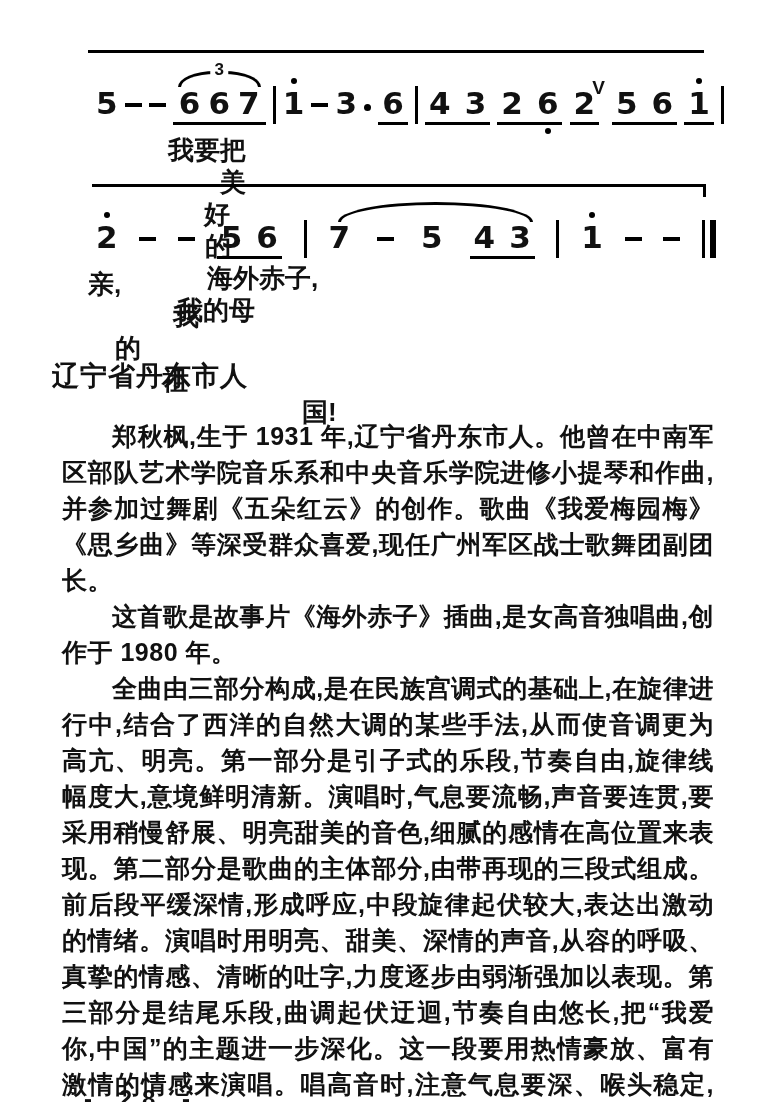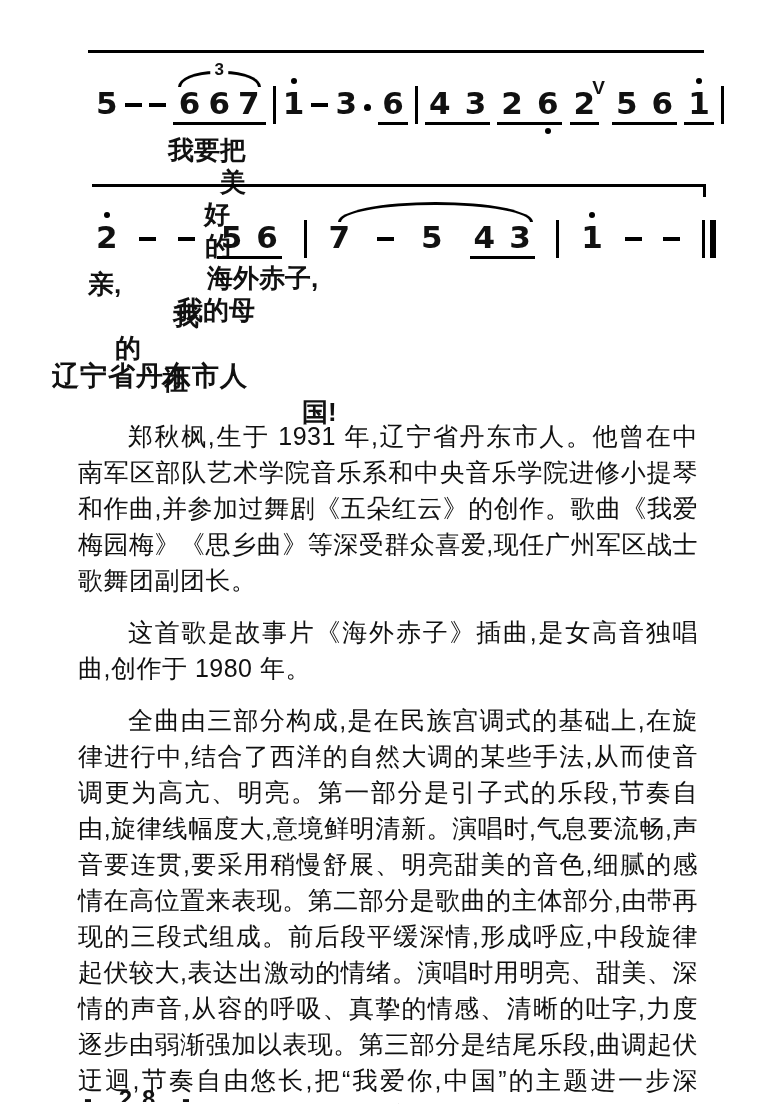--- a/index.html
+++ b/index.html
@@ -71,21 +71,21 @@
   .sys-1 .lchunk:nth-child(3){margin-left:27px;}
   .sys-1 .lchunk:nth-child(4){margin-left:74px;}
   .sys-1 .lchunk:nth-child(5){margin-left:214px;}
   
   .heading{
     margin:56px 0 0 52px;
     font-size:27px;font-weight:800;letter-spacing:1px;
   }
   .bodytext{margin:24px 0 0 62px;width:652px;}
   .bodytext p{
-    margin:16px;font-size:25px;font-weight:400;line-height:36px;
+    margin:0;font-size:25px;font-weight:700;line-height:36px;
     text-align:justify;text-indent:2em;text-align-last:left;
     letter-spacing:0.5px;
   }
   
   .pagenum-clip{position:absolute;left:84px;top:1087px;height:15px;overflow:hidden;}
   .pagenum{font-size:24px;font-weight:700;letter-spacing:10px;line-height:24px;}
 </style>
 </head>
 <body>
 

